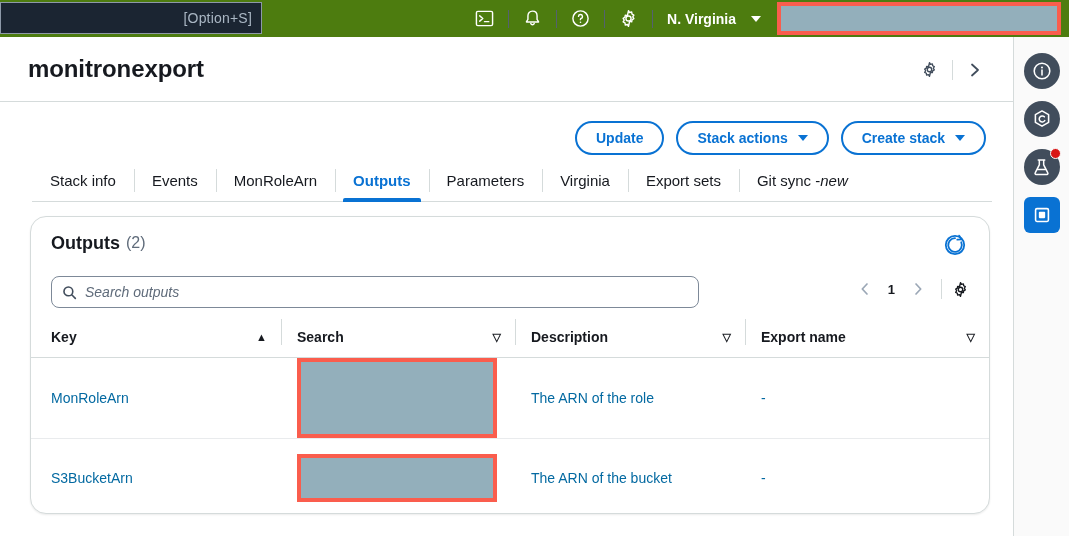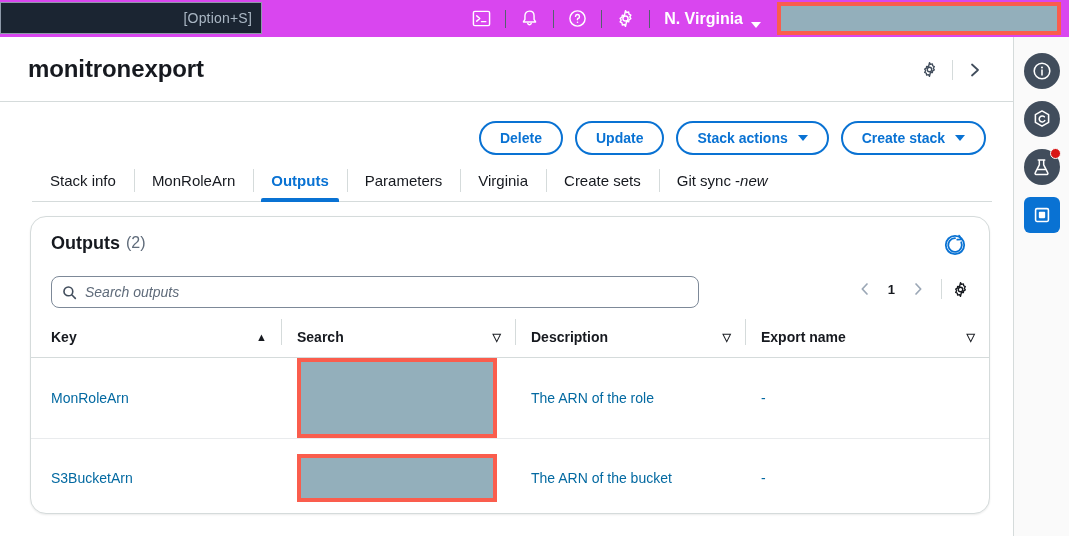--- a/index.html
+++ b/index.html
@@ -7,40 +7,40 @@
     width: 1069px; height: 536px;
     background: #ffffff;
     font-family: "Liberation Sans", sans-serif;
     overflow: hidden;
   }
   .app { position: relative; width: 1069px; height: 536px; background:#fff; }
 
   
   .topnav {
     position: absolute; left:0; top:0; width:1069px; height:37px;
-    background:#d946ef; display:flex; align-items:center;
+    background:#4d7c0f; display:flex; align-items:center;
   }
   .omni-search {
     position:absolute; left:0; top:2px; width:262px; height:32px;
     background:#1b2532; border:1px solid #8d99a8;
     display:flex; align-items:center; justify-content:flex-end;
     padding-right:9px;
   }
   .omni-search .hint { color:#aab7c4; font-size:14px; letter-spacing:.2px; }
 
   .topnav-right {
     position:absolute; right:0; top:0; height:37px;
     display:flex; align-items:center;
   }
   .tn-item {
     display:flex; align-items:center; justify-content:center;
     height:37px; padding:0 14px; color:#ffffff;
   }
   .tn-sep { width:1px; height:18px; background:#54616f; }
-  .tn-region { color:#fff; font-size:16px; font-weight:bold; display:flex; align-items:flex-end; gap:8px; padding:0 12px 0 14px;}
+  .tn-region { color:#fff; font-size:14px; font-weight:bold; display:flex; align-items:center; gap:15px; padding:0 12px 0 14px;}
   .caret-d { width:0;height:0;border-left:5px solid transparent;border-right:5px solid transparent;border-top:6px solid #ffffff; }
   .redact {
     background:#93afbb; border:4px solid #fa5d4d;
   }
   .acct-redact {
     width:284px; height:33px; margin-right:8px; margin-left:4px;
   }
 
   
   .page-header {
@@ -284,53 +284,53 @@
     <div class="rail-btn blue">
       <svg width="20" height="20" viewBox="0 0 24 24" fill="none" stroke="#ffffff" stroke-width="1.9">
         <rect x="4.3" y="4.3" width="15.4" height="15.4" rx="1.6"></rect>
         <rect x="8.2" y="8.2" width="7.6" height="7.6" rx="1" fill="#ffffff" stroke="none"></rect>
       </svg>
     </div>
   </div>
 
   <div class="actions">
     <div class="btn">
-      <span>Delete</span>
-    </div>
-    <div class="btn">
       <span>Update</span>
     </div>
     <div class="btn">
       <span>Stack actions</span>
       <span class="caret"></span>
     </div>
     <div class="btn">
       <span>Create stack</span>
       <span class="caret"></span>
     </div>
   </div>
 
   <div class="tabs">
     <div class="tab">
       <span>Stack info</span>
     </div>
     <div class="tab">
+      <span>Events</span>
+    </div>
+    <div class="tab">
       <span>MonRoleArn</span>
     </div>
     <div class="tab active">
       <span>Outputs</span>
     </div>
     <div class="tab">
       <span>Parameters</span>
     </div>
     <div class="tab">
       <span>Virginia</span>
     </div>
     <div class="tab">
-      <span>Create sets</span>
+      <span>Export sets</span>
     </div>
     <div class="tab">
       <span>Git sync - </span>
         <span class="italic-new">new</span>
     </div>
   </div>
 
   <div class="panel">
 
     <div class="panel-head">

